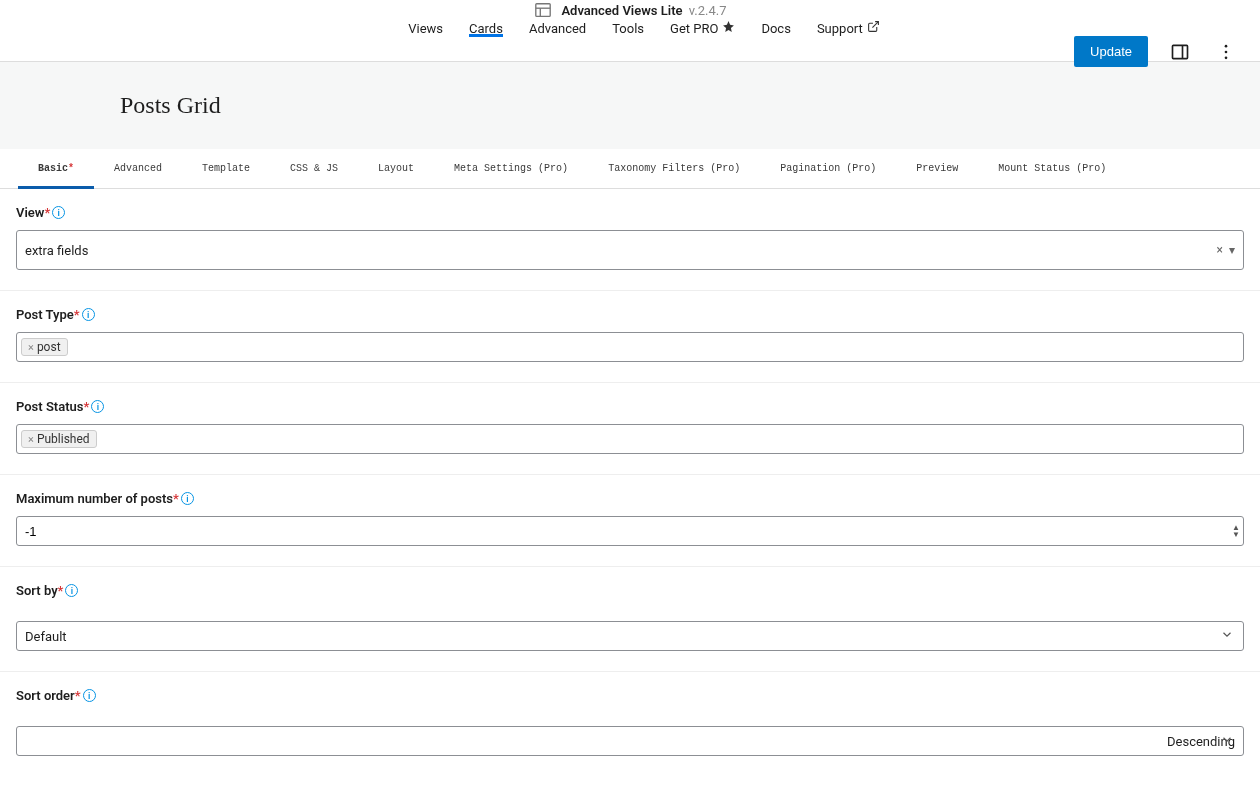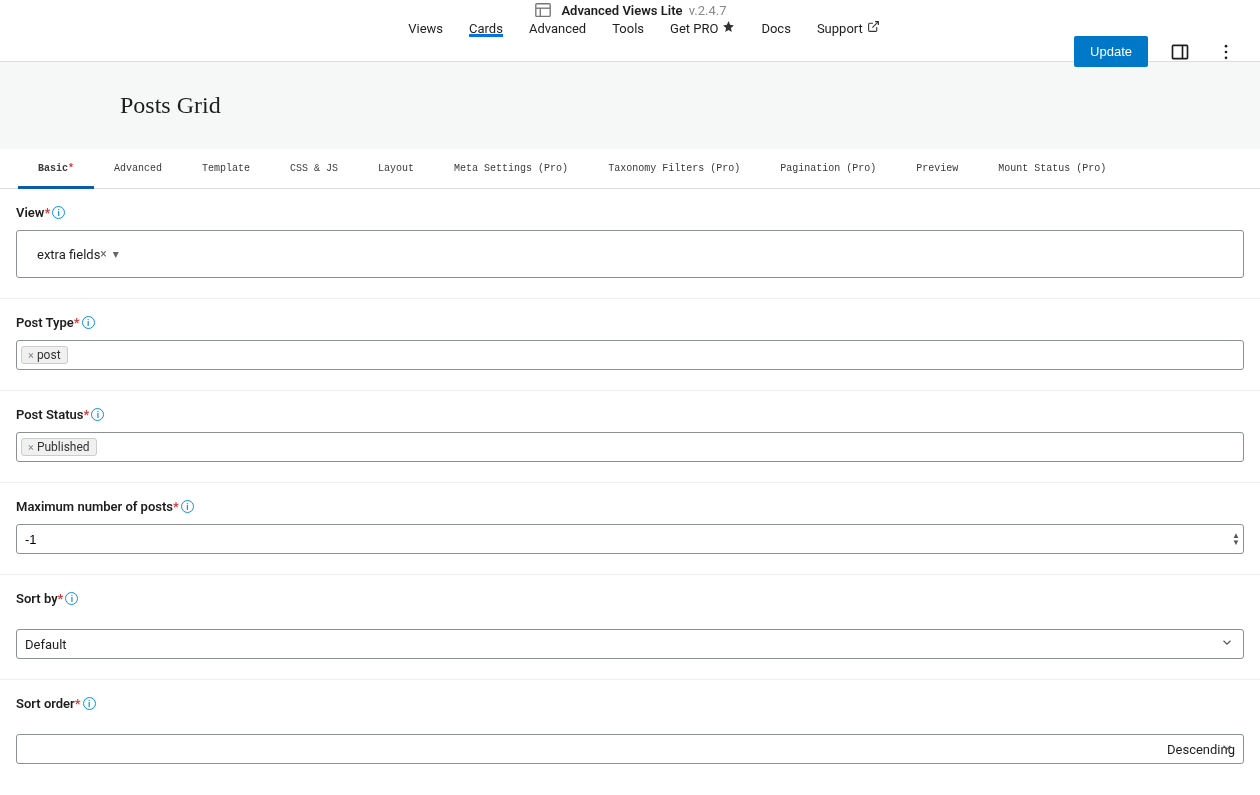--- a/index.html
+++ b/index.html
@@ -139,24 +139,25 @@
     color:#0693e3;
     font-size:9px;
     display:inline-flex;
     align-items:center;
     justify-content:center;
     margin-left:2px;
   }
   .select-single {
     display:flex;
     align-items:center;
+    justify-content:space-between;
     border:1px solid #8c8f94;
     border-radius:3px;
-    height:48px;
-    padding:0 20px;
+    height:40px;
+    padding:0 8px;
     background:#fff;
     cursor:pointer;
   }
   .select-controls {
     display:flex;
     gap:6px;
     color:#666;
     font-size:12px;
   }
   .tag-input {

